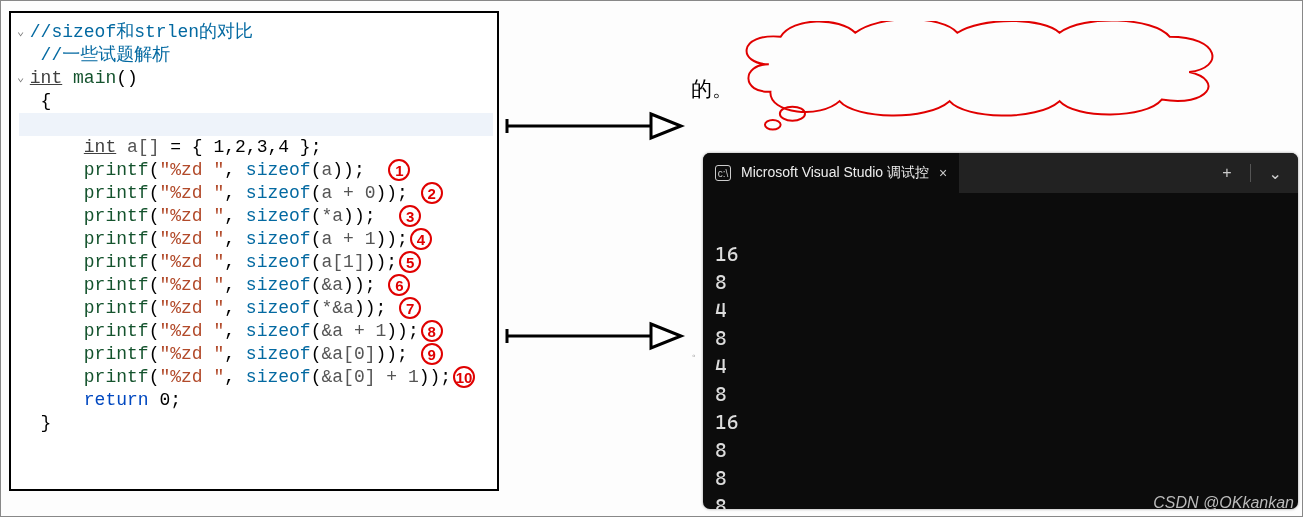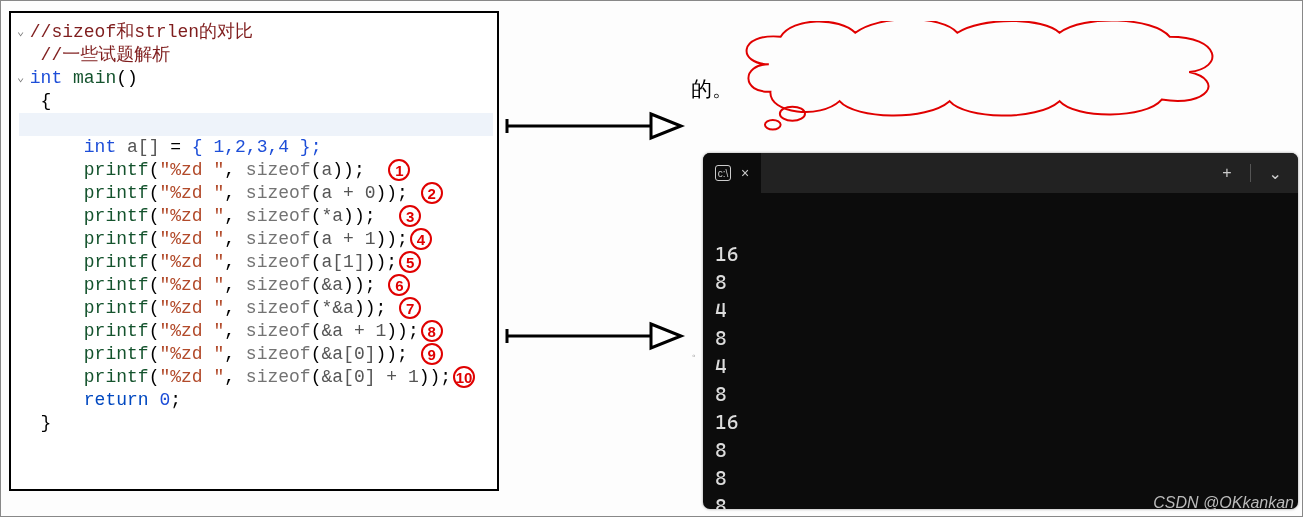--- a/index.html
+++ b/index.html
@@ -25,27 +25,27 @@
     font-size: 18px;
     line-height: 23px;
     overflow: hidden;
   }
   .fold {
     position: absolute;
     left: -2px;
     color: #777;
     font-size: 12px;
   }
-  .comment { color: #7f1d1d; text-align: center; }
+  .comment { color: #0369a1; text-align: center; }
   .kw { color: #0048c0; }
-  .type { color: #1d4ed8; }
+  .type { color: #404040; text-decoration: underline; }
   .fn { color: #14532d; }
   .str { color: #b24a2a; }
-  .num { color: #1d4ed8; }
-  .sizeof { color: #737373; text-align: center; }
+  .num { color: #000000; }
+  .sizeof { color: #0369a1; text-align: center; }
   .ident { color: #555; }
   .highlight-line {
     display: block;
     background: #eef3fa;
     width: 100%;
     min-height: 23px;
   }
   .codeline { white-space: pre; position: relative; }
   .circle-num {
     display: inline-flex;
@@ -203,20 +203,21 @@
   <br>
   <span>的。</span>
 </div>
 
 <span class="dot">◦</span>
 
 <div class="terminal">
   <div class="term-title">
     <div class="term-tab">
       <span class="term-icon">c:\</span>
+      <span>Microsoft Visual Studio 调试控</span>
       <span class="term-close">×</span>
     </div>
     <div class="term-actions">
       <span>+</span>
       <span style="width:1px;height:18px;background:#555;display:inline-block;"></span>
       <span>⌄</span>
     </div>
   </div>
   <div class="term-body"><span>16</span>
 <span>8</span>

